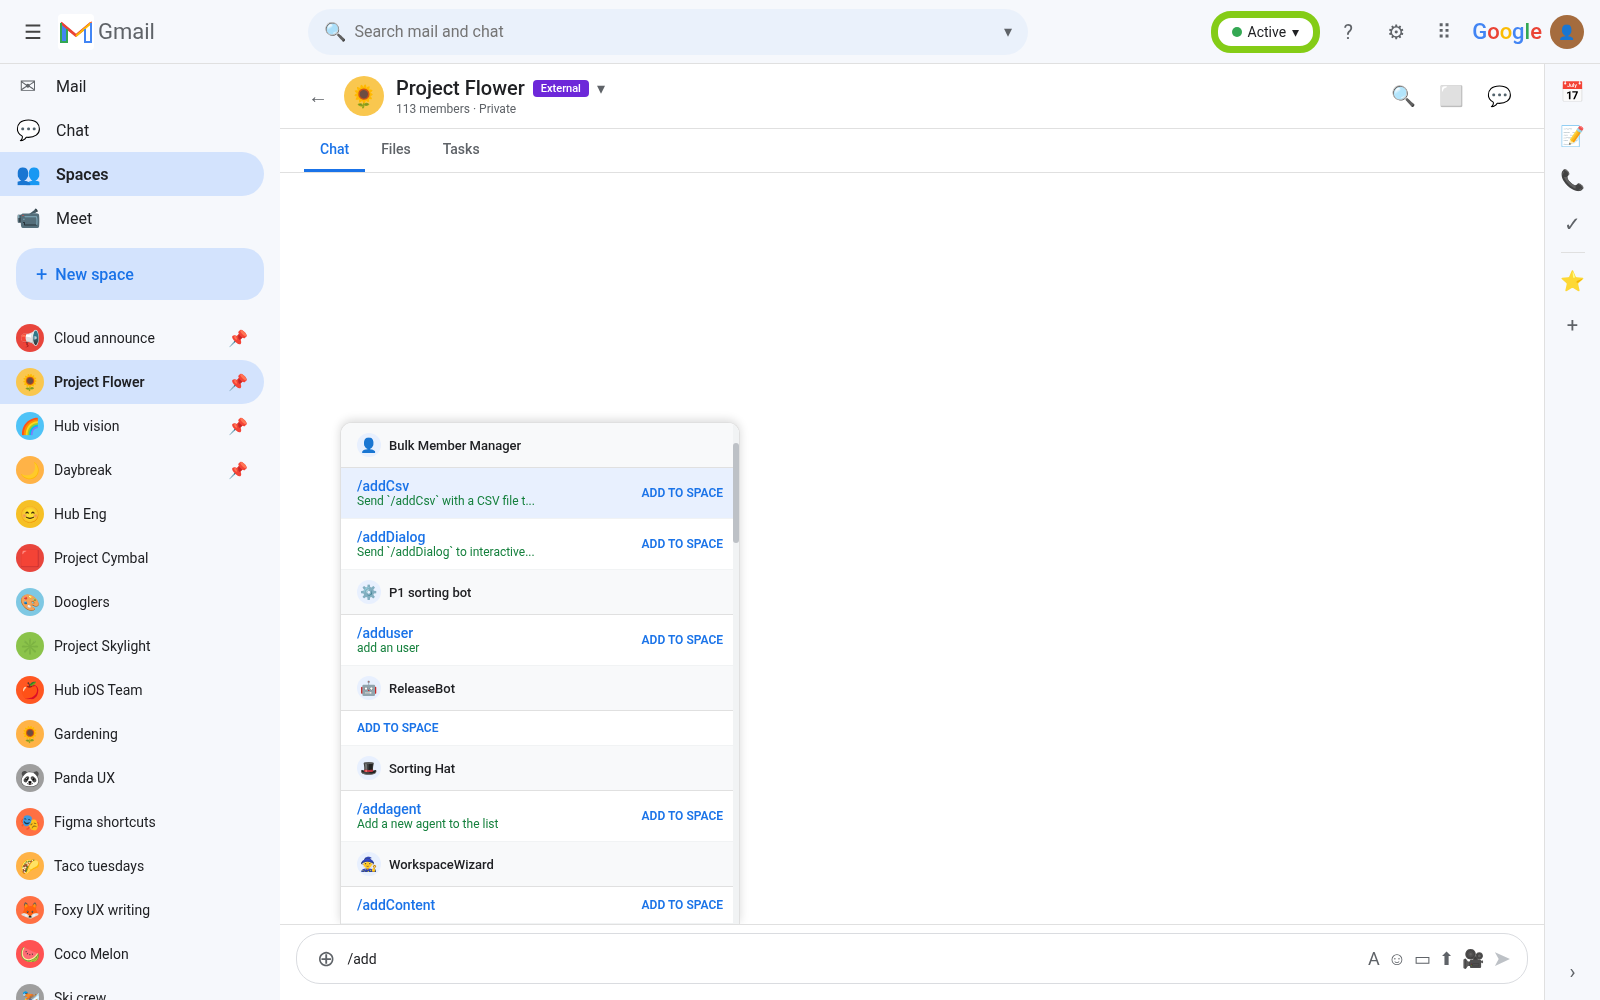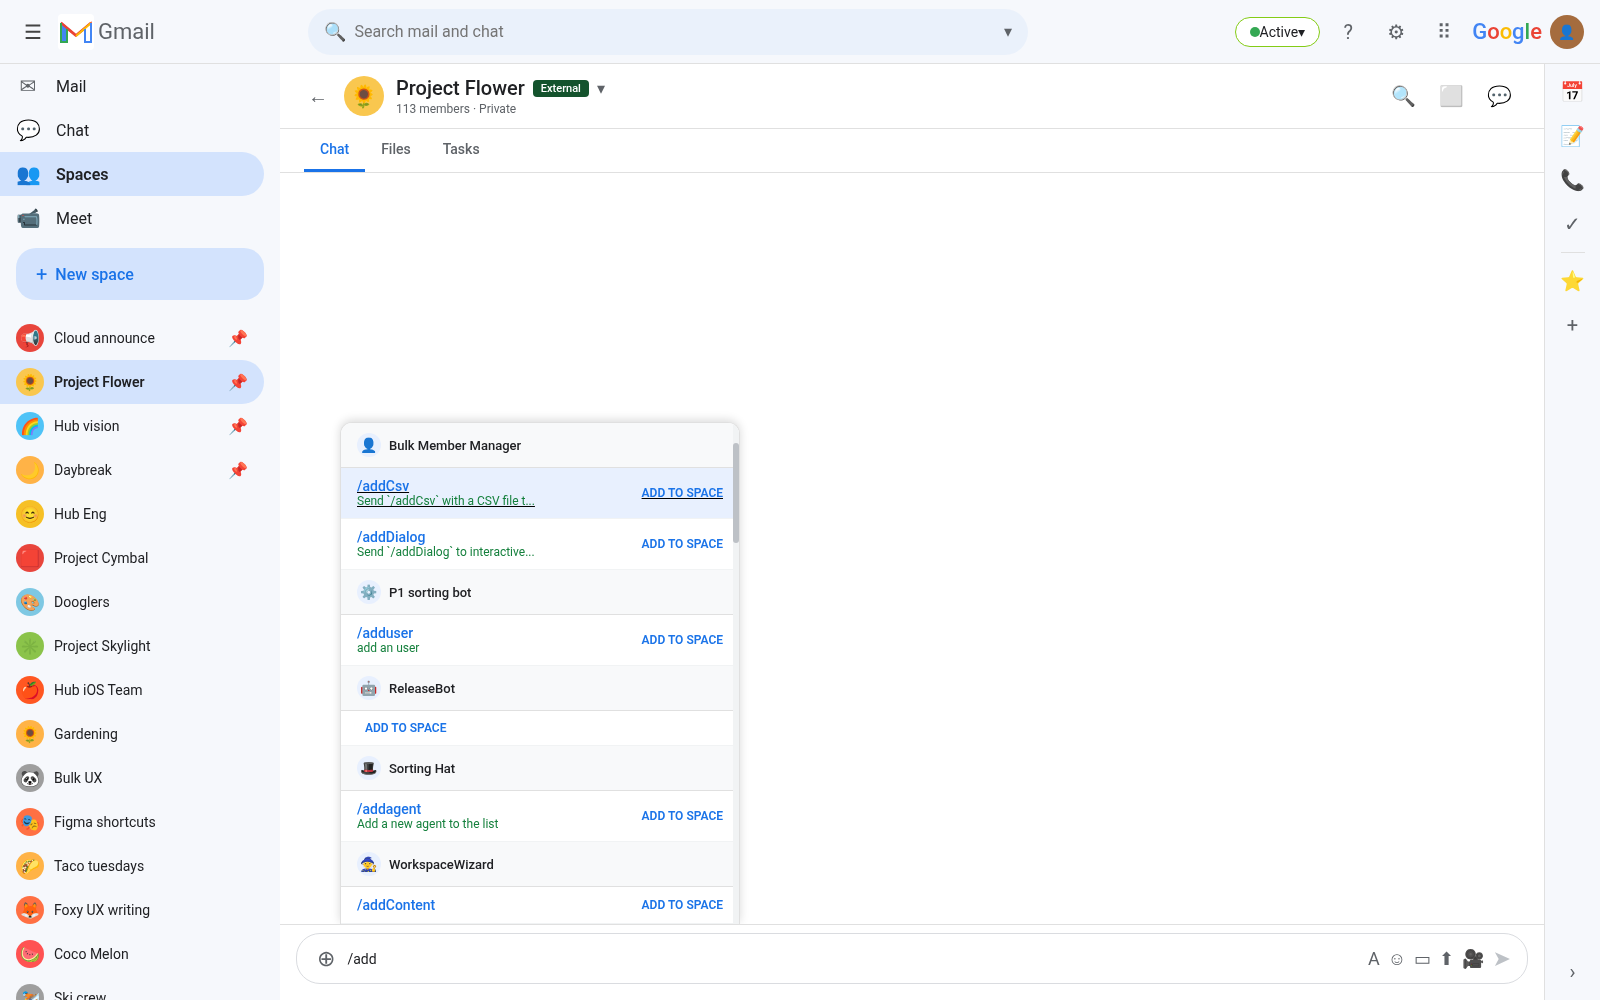--- a/index.html
+++ b/index.html
@@ -40,22 +40,22 @@
       font-size: 16px;
       color: #202124;
       outline: none;
       flex: 1;
     }
     .search-bar .search-icon { color: #5f6368; font-size: 18px; }
     .search-bar .dropdown-arrow { color: #5f6368; margin-left: auto; cursor: pointer; }
 
     .topbar-right { display: flex; align-items: center; gap: 8px; margin-left: auto; }
     .active-btn {
-      display: flex; align-items: center; 
-      background: white; border: 1px solid #84cc16; border-radius: 20px;
+      display: flex; align-items: center; gap: 6px;
+      background: white; border: 7px solid #84cc16; border-radius: 20px;
       padding: 6px 14px; cursor: pointer; font-size: 14px; color: #202124;
     }
     .active-dot { width: 10px; height: 10px; background: #34a853; border-radius: 50%; }
     .icon-btn { width: 40px; height: 40px; border-radius: 50%; display: flex; align-items: center; justify-content: center; cursor: pointer; color: #5f6368; font-size: 20px; }
     .google-logo { font-size: 22px; font-weight: 500; }
     .google-logo span.g-blue { color: #4285f4; }
     .google-logo span.g-red { color: #ea4335; }
     .google-logo span.g-yellow { color: #fbbc04; }
     .google-logo span.g-green { color: #34a853; }
     .avatar { width: 34px; height: 34px; border-radius: 50%; background: #a56c3e; overflow: hidden; cursor: pointer; display: flex; align-items: center; justify-content: center; color: white; font-size: 14px; }
@@ -117,21 +117,21 @@
       padding: 12px 24px;
       border-bottom: 1px solid #e0e0e0;
       gap: 12px;
       flex-shrink: 0;
     }
     .back-btn { color: #5f6368; cursor: pointer; font-size: 20px; padding: 4px; }
     .space-icon { width: 40px; height: 40px; border-radius: 50%; background: #f9c74f; display: flex; align-items: center; justify-content: center; font-size: 22px; }
     .space-info { flex: 1; }
     .space-title-row { display: flex; align-items: center; gap: 8px; }
     .space-name { font-size: 20px; font-weight: 500; color: #202124; }
-    .external-badge { background: #14532d; color: white; font-size: 11px; padding: 2px 8px; border-radius: 4px; font-weight: 500; }
+    .external-badge { background: #6d28d9; color: white; font-size: 11px; padding: 2px 8px; border-radius: 4px; font-weight: 500; }
     .chevron-down { color: #5f6368; font-size: 16px; cursor: pointer; }
     .space-meta { font-size: 12px; color: #5f6368; margin-top: 2px; }
     .space-header-actions { display: flex; gap: 8px; }
 
     
     .tabs {
       display: flex;
       border-bottom: 1px solid #e0e0e0;
       padding: 0 24px;
       flex-shrink: 0;
@@ -173,25 +173,25 @@
       font-size: 13px; font-weight: 500; color: #202124;
       border-bottom: 1px solid #e0e0e0;
     }
     .bot-icon { width: 24px; height: 24px; border-radius: 50%; background: #e8f0fe; display: flex; align-items: center; justify-content: center; font-size: 14px; }
     .command-item {
       display: flex; align-items: center;
       padding: 10px 16px;
       cursor: pointer;
       border-bottom: 1px solid #f1f3f4;
     }
-    .command-item.highlighted { background: #e8f0fe; text-decoration: underline; }
+    .command-item.highlighted { background: #e8f0fe; }
     .command-info { flex: 1; min-width: 0; }
     .command-name { color: #1a73e8; font-size: 14px; font-weight: 500; }
     .command-desc { color: #15803d; font-size: 12px; white-space: nowrap; overflow: hidden; text-overflow: ellipsis; }
-    .add-to-space-btn { font-size: 12px; color: #1a73e8; font-weight: 600; white-space: nowrap; margin-left: 8px; }
+    .add-to-space-btn { font-size: 12px; color: #1a73e8; font-weight: 600; white-space: nowrap; }
     .scrollbar-track { position: absolute; right: 0; top: 0; bottom: 0; width: 6px; background: #f1f3f4; }
     .scrollbar-thumb { position: absolute; right: 0; top: 20px; width: 6px; height: 100px; background: #bdc1c6; border-radius: 3px; }
 
     
     .message-input-area {
       padding: 8px 16px 16px;
       border-top: 1px solid #e0e0e0;
       flex-shrink: 0;
     }
     .input-box {
@@ -345,21 +345,21 @@
       <span>Hub iOS Team</span>
 
     </div>
         <div class="space-item">
       <div class="space-avatar" style="background:#ffb347">🌻</div>
       <span>Gardening</span>
 
     </div>
         <div class="space-item">
       <div class="space-avatar" style="background:#9e9e9e">🐼</div>
-      <span>Bulk UX</span>
+      <span>Panda UX</span>
 
     </div>
         <div class="space-item">
       <div class="space-avatar" style="background:#ff7043">🎭</div>
       <span>Figma shortcuts</span>
 
     </div>
         <div class="space-item">
       <div class="space-avatar" style="background:#ffb347">🌮</div>
       <span>Taco tuesdays</span>

